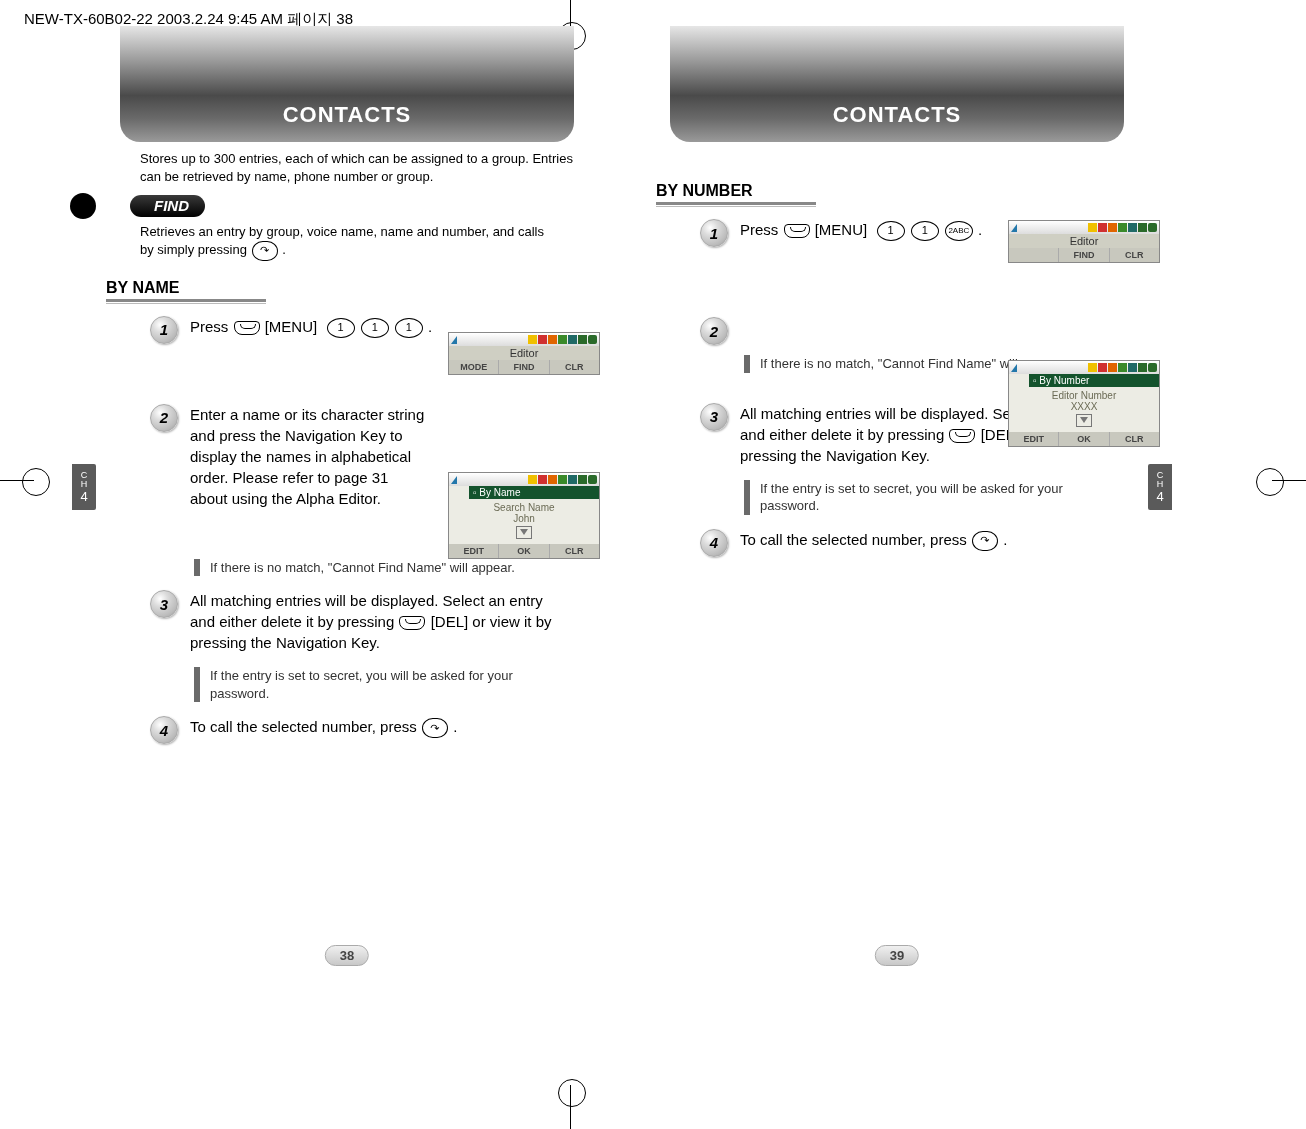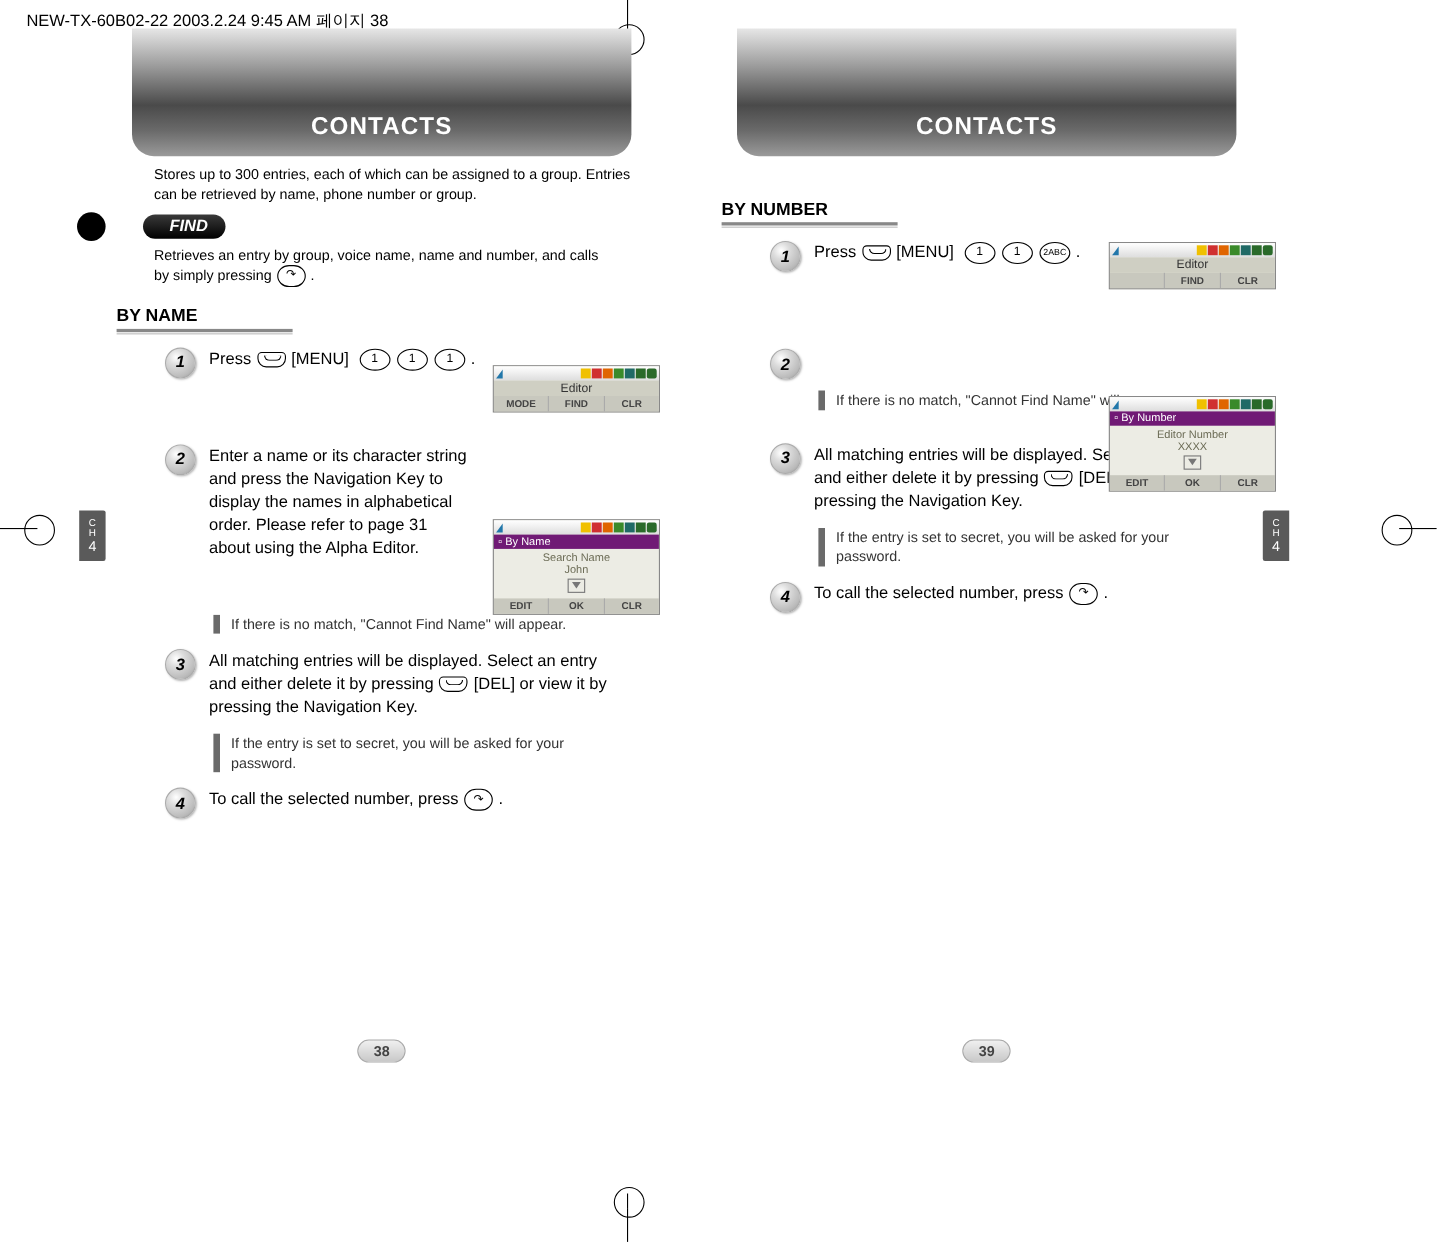--- a/index.html
+++ b/index.html
@@ -60,21 +60,21 @@
   
   .phone{position:absolute;width:152px;border:1px solid #888;background:#ecece4;font-size:10px;}
   .phone .status{height:13px;background:linear-gradient(#fff,#ddd);display:flex;align-items:center;justify-content:space-between;padding:0 2px;font-size:8px;color:#285;}
   .phone .titlebar{background:#cfcfc3;text-align:center;font-size:11px;padding:1px 0;color:#333;}
   .phone .screen{height:62px;background:#ecece4;padding:4px;position:relative;}
   .phone .inputbox{border:1px solid #888;background:#fff;height:26px;margin:2px 4px;box-shadow:inset 0 0 0 1px #bbb;}
   .phone .mode-badge{position:absolute;right:4px;bottom:3px;width:24px;height:14px;border:1px solid #c33;border-radius:3px;font-size:8px;color:#c33;text-align:center;font-weight:bold;background:#fff;}
   .phone .softkeys{display:flex;background:#c8c8be;}
   .phone .softkeys div{flex:1;text-align:center;font-size:9px;font-weight:bold;color:#444;padding:2px 0;border-left:1px solid #aaa;}
   .phone .softkeys div:first-child{border-left:none;}
-  .phone .listhdr{background:#701a75;color:#fff;font-size:10px;padding:1px 4px;}
+  .phone .listhdr{background:#14532d;color:#fff;font-size:10px;padding:1px 4px;margin-left:20px;}
   .phone .listbody{text-align:center;color:#6b6b55;padding:3px 0;}
   .phone .navdn{width:16px;height:13px;border:1px solid #777;margin:2px auto;position:relative;}
   .phone .navdn::after{content:'';position:absolute;left:3px;top:2px;border-left:4px solid transparent;border-right:4px solid transparent;border-top:6px solid #777;}
 
   .i-sig{display:inline-block;width:0;height:0;border-left:6px solid transparent;border-bottom:8px solid #27a;}
   .i-row span{display:inline-block;width:9px;height:9px;margin-left:1px;vertical-align:middle;}
   .i-row .a{background:#f0c000;}
   .i-row .b{background:#d03030;}
   .i-row .c{background:#e06500;}
   .i-row .d{background:#3a8a2a;}

